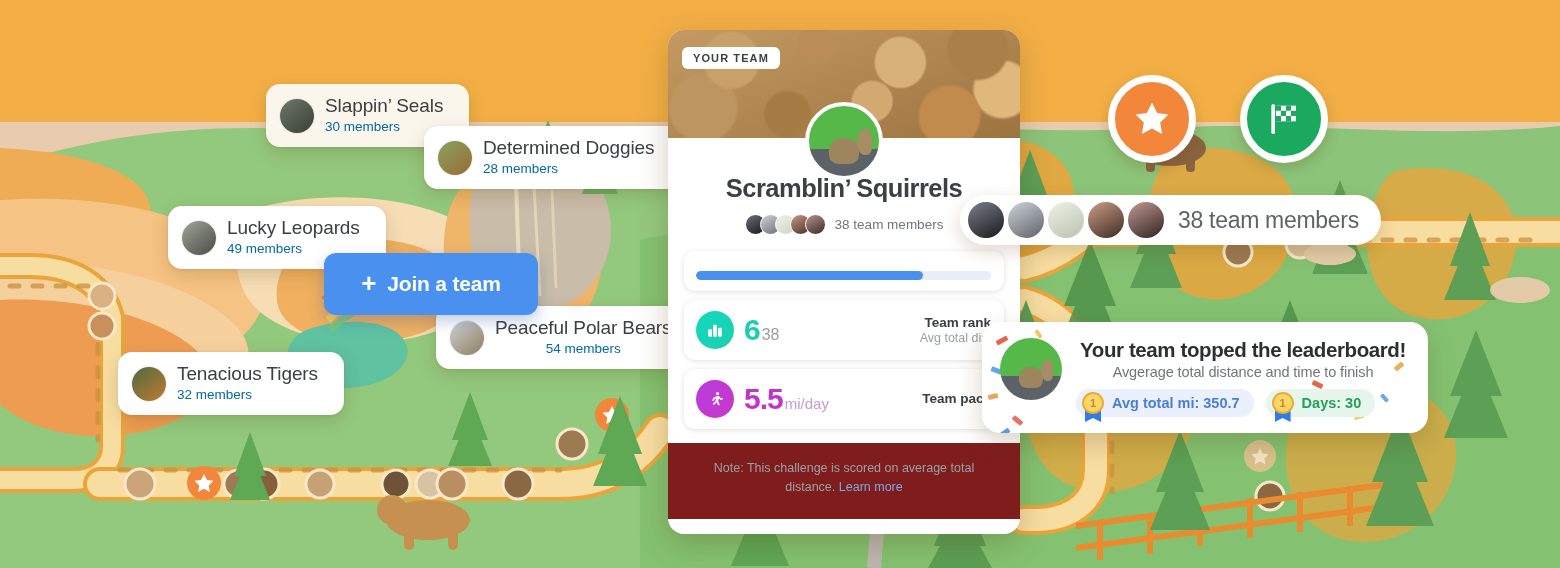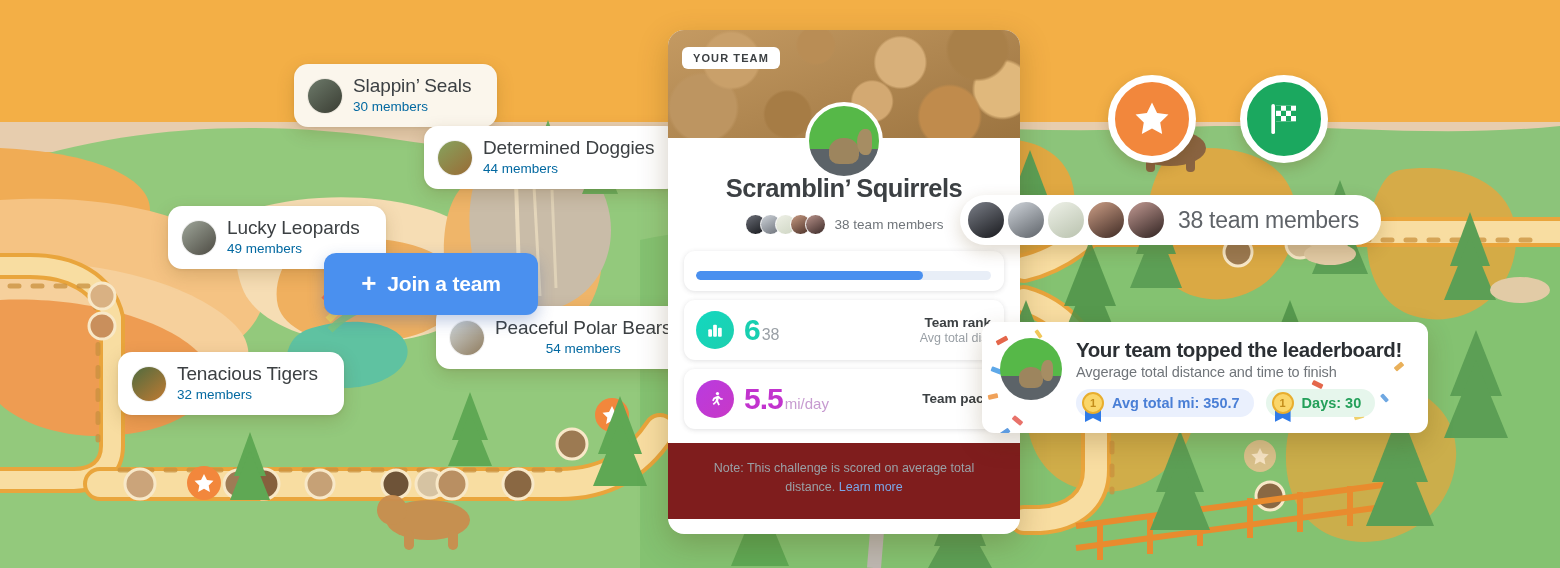--- a/index.html
+++ b/index.html
@@ -21,21 +21,21 @@
 
   
   .teamcard { display: flex; align-items: center; gap: 11px; padding: 11px 26px 11px 14px; }
   .teamcard .tc-avatar { width: 34px; height: 34px; border-radius: 50%; flex: 0 0 34px;
       background-size: cover; background-position: center; box-shadow: 0 0 0 1px rgba(0,0,0,.06); }
   .teamcard .tc-name { font-size: 19px; color: #3c4043; letter-spacing: -.1px; line-height: 1.15;
       white-space: nowrap; }
   .teamcard .tc-count { font-size: 13.5px; color: #0369a1; line-height: 1.35; margin-top: 1px; }
 
   
-  #card-seals   { left: 266px; top:  64px; background: #FBF6EC; margin-left: 28px; }
+  #card-seals   { left: 266px; top:  84px; background: #FBF6EC; }
   #card-doggies { left: 424px; top: 126px; }
   #card-leopards{ left: 168px; top: 206px; }
   #card-polar   { left: 436px; top: 306px; text-align: center; }
   #card-tigers  { left: 118px; top: 352px; }
 
   
   #join-btn {
     position: absolute; left: 324px; top: 253px; width: 214px; height: 62px;
     background: #4A90EF; border: none; border-radius: 12px; cursor: pointer;
     color: #fff; font-size: 21px; font-weight: bold; letter-spacing: -.2px;
@@ -116,23 +116,23 @@
   #members-pill .pill-text { font-size: 23px; color: #5f6368; letter-spacing: -.3px; }
 
   
   .round-badge { position: absolute; width: 88px; height: 88px; border-radius: 50%;
       border: 7px solid #fff; display: flex; align-items: center; justify-content: center;
       box-shadow: 0 5px 14px rgba(90,60,10,.22); }
   #badge-star { left: 1108px; top: 75px; background: #F2873C; }
   #badge-flag { left: 1240px; top: 75px; background: #1BA85F; }
 
   
-  #toast { left: 982px; top: 322px; width: 446px; border-radius: 12px; padding: 16px 18px;
+  #toast { left: 982px; top: 322px; width: 446px; border-radius: 18px; padding: 16px 18px;
            display: flex; gap: 14px; align-items: flex-start; overflow: hidden;
-           box-shadow: 0 10px 26px rgba(80,55,10,.22); }
+           box-shadow: 0 10px 26px rgba(80,55,10,.22); text-align: center; }
   #toast .toast-avatar { width: 62px; height: 62px; border-radius: 50%; flex: 0 0 62px;
       background: linear-gradient(180deg,#56b848 0 62%, #5c6368 62% 100%); position: relative;
       overflow: hidden; }
   #toast .toast-avatar .sq { position: absolute; left: 50%; top: 46%; transform: translateX(-50%);
       width: 24px; height: 21px; background: #9d855e; border-radius: 48% 48% 34% 34%; }
   #toast .toast-avatar .sq::after { content:""; position:absolute; right:-10px; top:-7px;
       width: 12px; height: 21px; background:#a68d63; border-radius: 60% 40% 40% 60%; }
   #toast .t-title { font-size: 20.5px; font-weight: bold; color: #2b2f33; letter-spacing: -.4px; }
   #toast .t-sub { font-size: 14.5px; color: #70757a; margin-top: 2px; letter-spacing: -.1px; }
   .chips { display: flex; gap: 12px; margin-top: 9px; align-items: center; }
@@ -347,21 +347,21 @@
     <div>
       <div class="tc-name">Slappin’ Seals</div>
       <div class="tc-count">30 members</div>
     </div>
   </div>
 
   <div class="card teamcard" id="card-doggies">
     <div class="tc-avatar" style="background:linear-gradient(140deg,#86a35e,#9a6b35)"></div>
     <div>
       <div class="tc-name">Determined Doggies</div>
-      <div class="tc-count">44 members</div>
+      <div class="tc-count">28 members</div>
     </div>
   </div>
 
   <div class="card teamcard" id="card-leopards">
     <div class="tc-avatar" style="background:linear-gradient(140deg,#9fa69a,#4c4a42)"></div>
     <div>
       <div class="tc-name">Lucky Leopards</div>
       <div class="tc-count">49 members</div>
     </div>
   </div>

